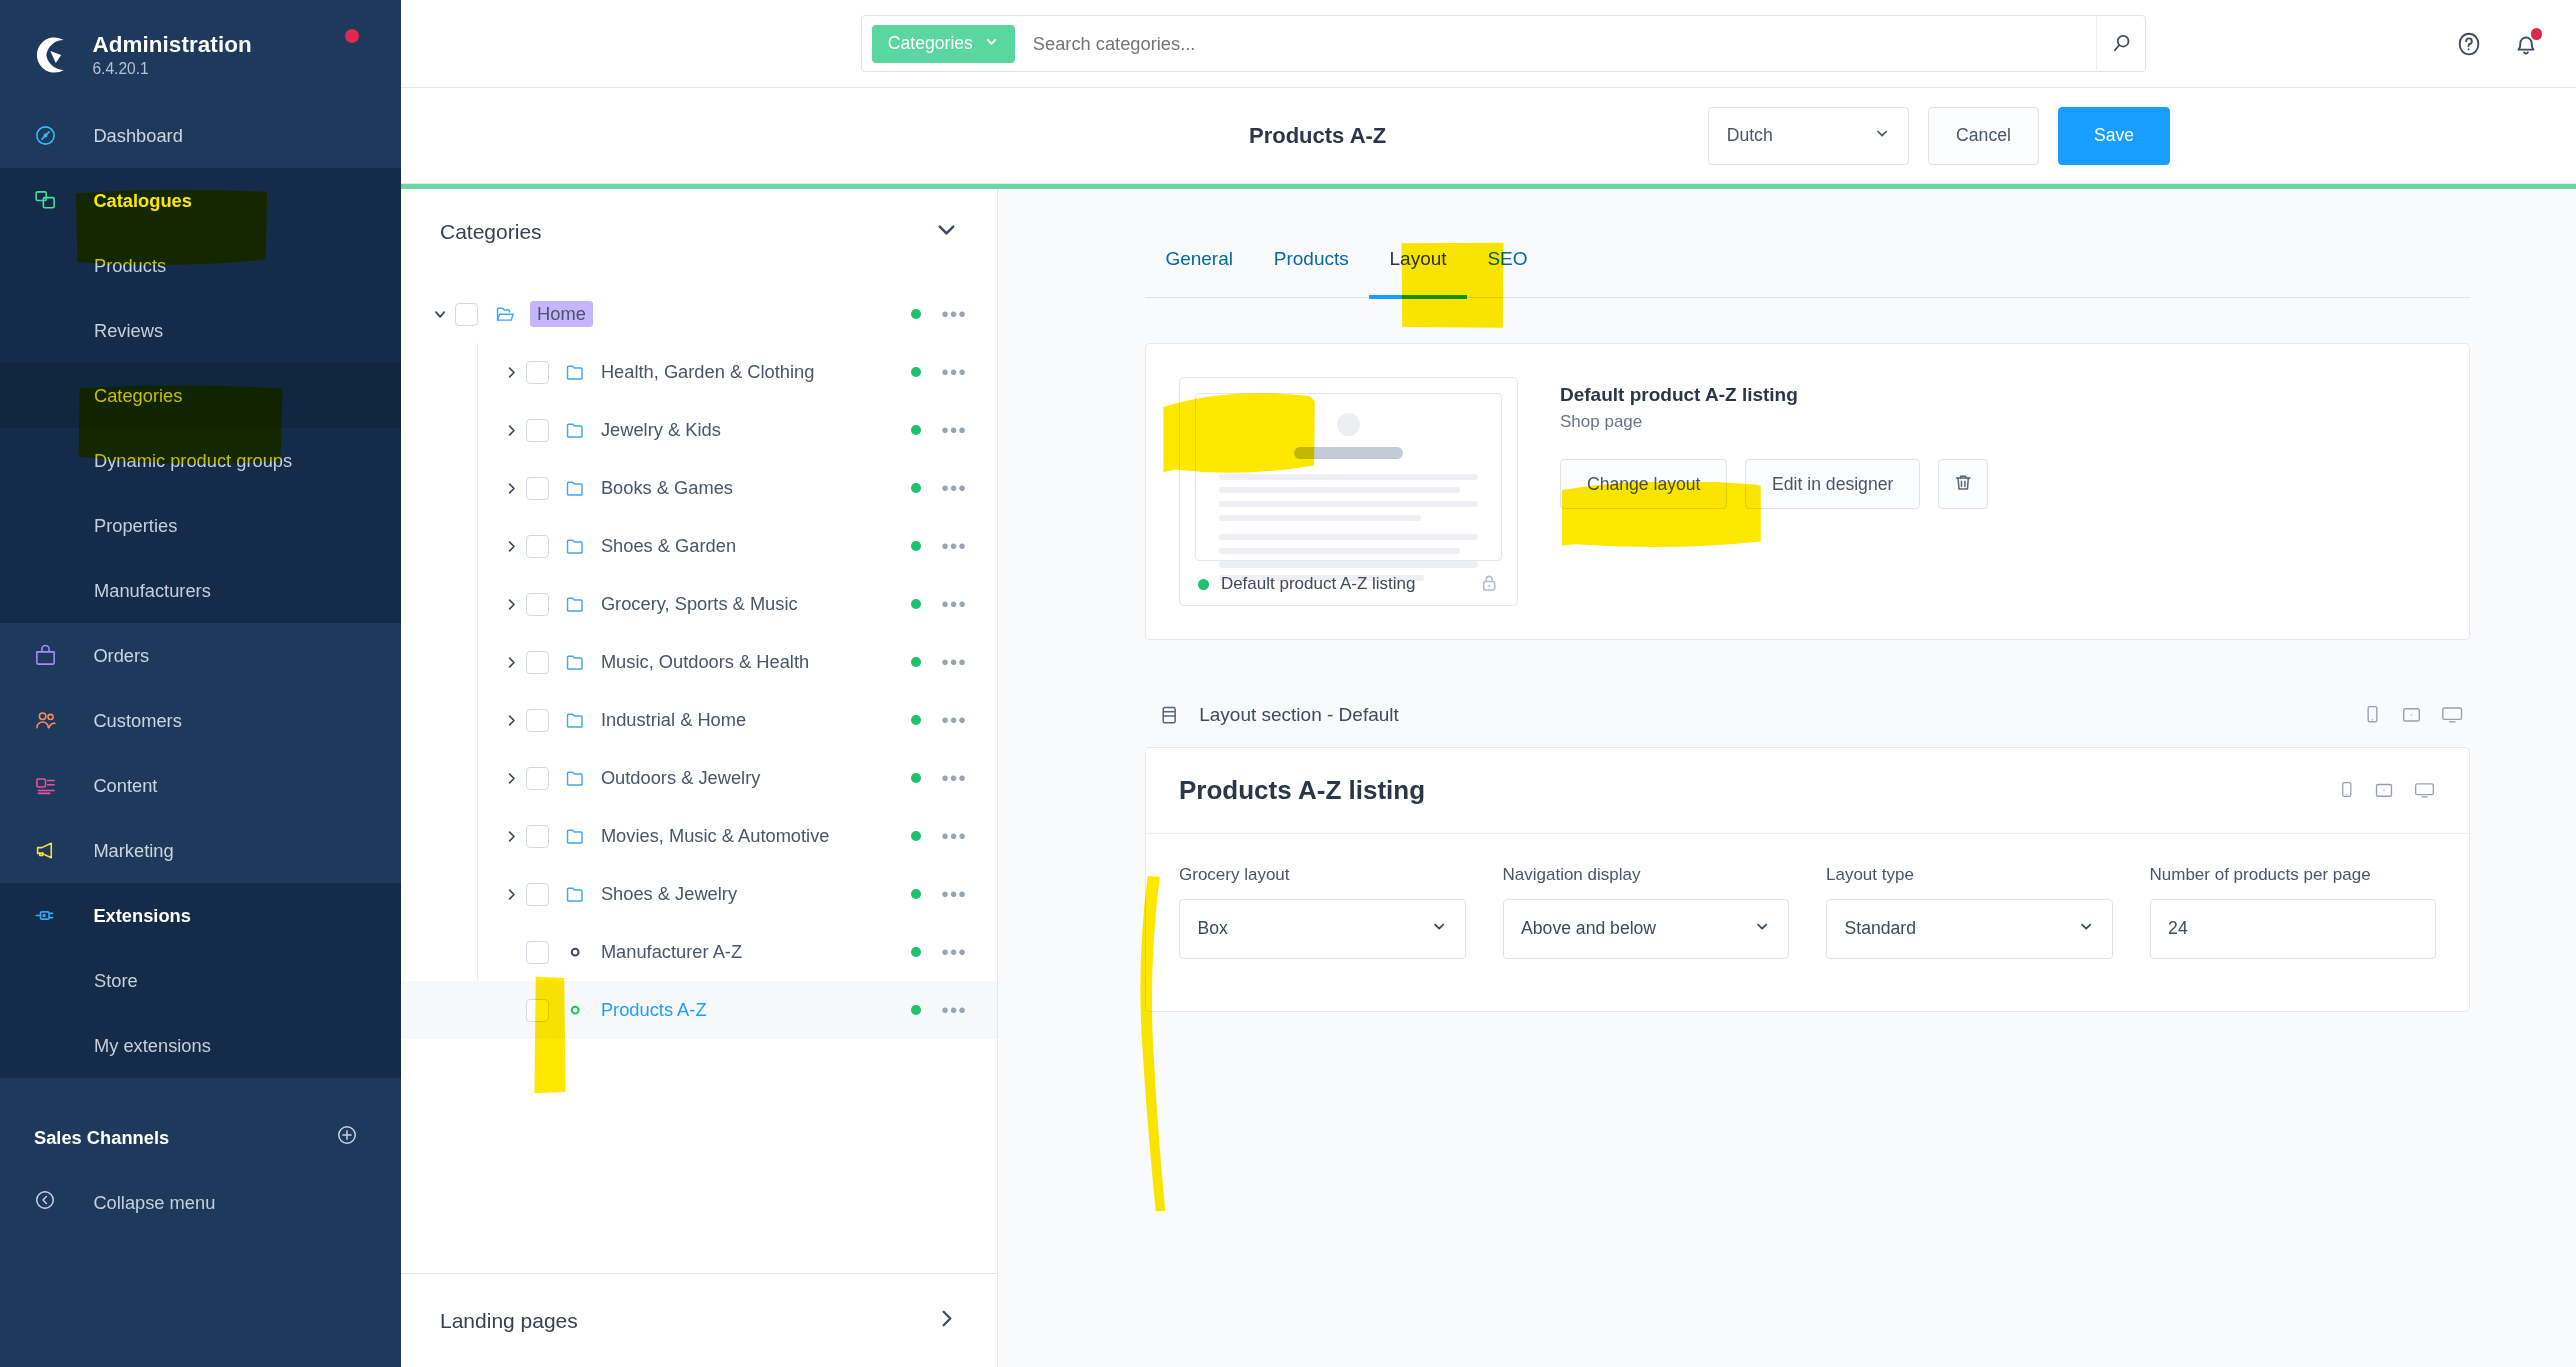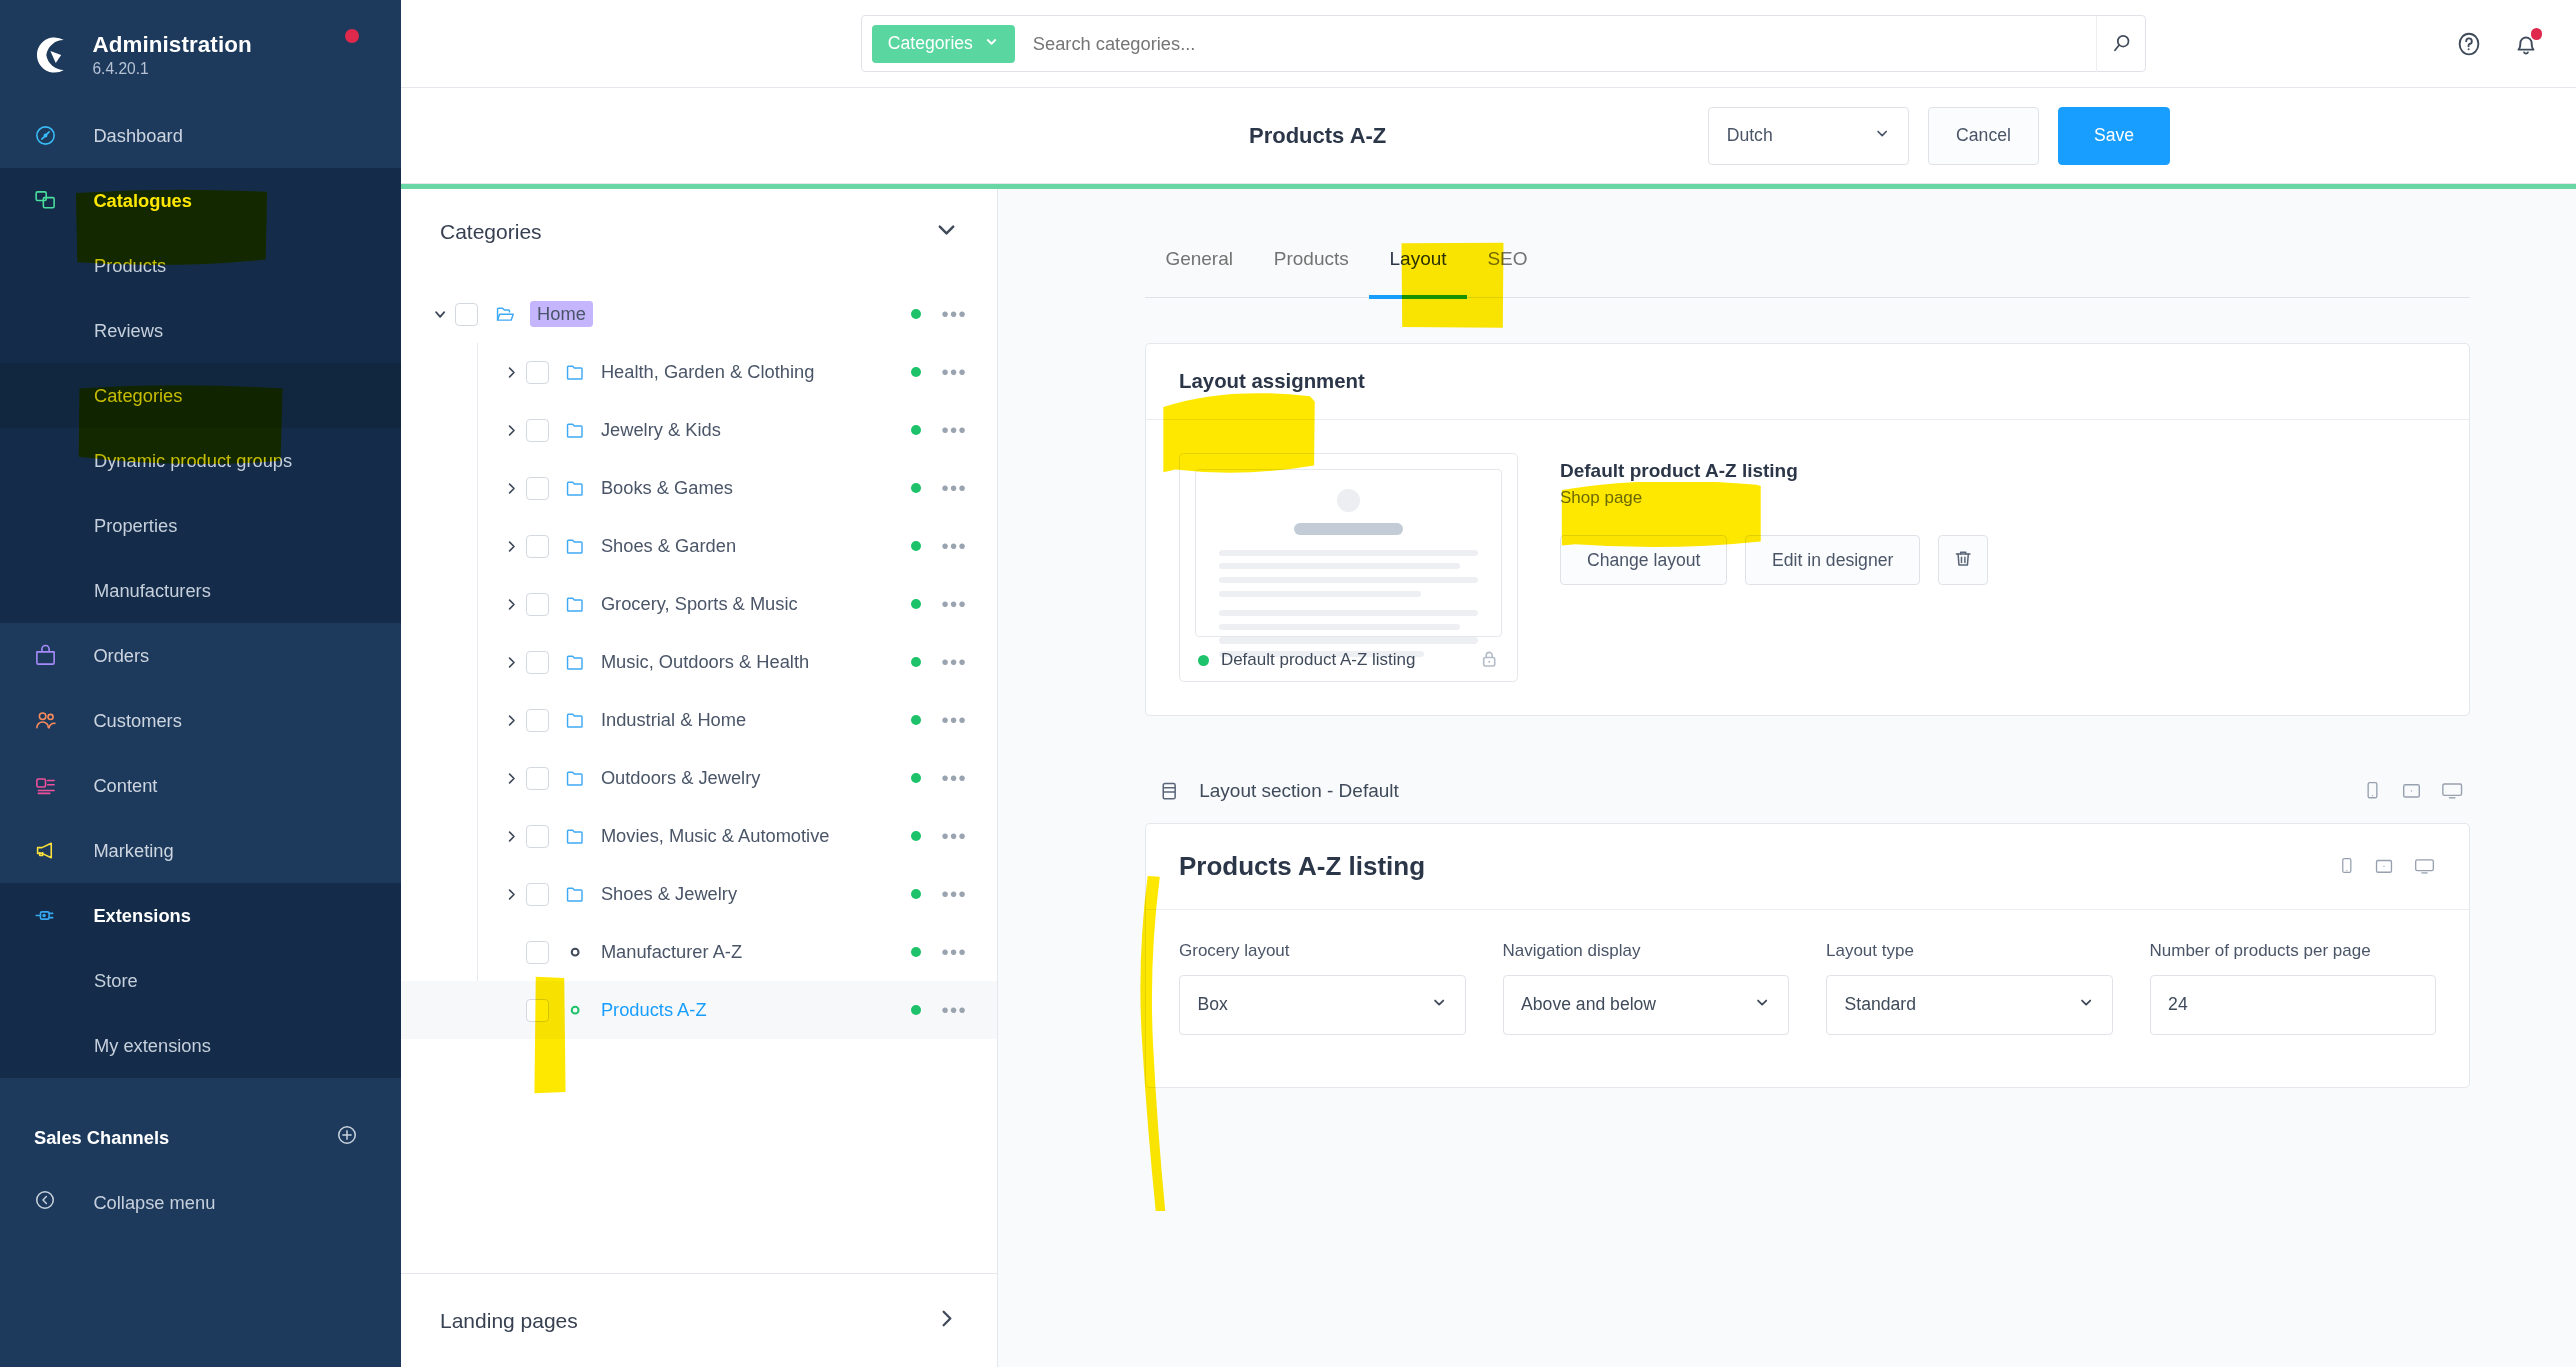--- a/index.html
+++ b/index.html
@@ -141,21 +141,21 @@
   .cat-spacer { flex: 1 1 auto; }
   .cat-foot {
     border-top: 0.7px solid #e4e7ec; height: 95px; display: flex; align-items: center;
     justify-content: space-between; padding: 0 39px; font-size: 21px; color: #374152;
     cursor: pointer;
   }
 
   
   .content { flex: 1 1 auto; min-width: 0; padding: 0 106px 0 147px; overflow: hidden; position: relative; }
   .tabs { display: flex; gap: 0; height: 76px; align-items: center; border-bottom: 1.4px solid #dfe3e8; margin-top: 33px; position: relative; }
-  .tab { font-size: 19px; color: #737373; padding: 0 20.4px; height: 76px; display: flex; align-items: center; cursor: pointer; position: relative; }
+  .tab { font-size: 19px; color: #0369a1; padding: 0 20.4px; height: 76px; display: flex; align-items: center; cursor: pointer; position: relative; }
   .tab.active { color: #2b3648; }
   .tab.active::after { content: ""; position: absolute; left: 0; right: 0; bottom: -1.4px; height: 3.4px; background: #189eff; }
 
   .card { background: #fff; border: 0.7px solid #e4e7ec; border-radius: 4.8px; margin-top: 45px; }
   .card-head { padding: 26px 33px; border-bottom: 0.7px solid #eaedf1; font-size: 20.4px; font-weight: bold; color: #2b3648; }
   .card-body { padding: 33px; display: flex; align-items: flex-start; gap: 42px; }
 
   .thumb-card { width: 339px; border: 0.7px solid #e4e7ec; border-radius: 4.8px; padding: 15px 15px 9.5px; }
   .thumb-inner { border: 0.7px solid #e4e7ec; border-radius: 4.1px; height: 168px; padding: 13.6px 23px 6.8px; background: #fff; }
   .thumb-circle { width: 23px; height: 23px; border-radius: 50%; background: #eceef2; margin: 5.4px auto 0; }
@@ -669,21 +669,20 @@
 
       <section class="content">
         <div class="tabs">
           <div class="tab">General</div>
           <div class="tab">Products</div>
           <div class="tab active">Layout</div>
           <div class="tab">SEO</div>
         </div>
 
         <div class="card">
-          <div class="card-head">Layout assignment</div>
           <div class="card-body">
             <div class="thumb-card">
               <div class="thumb-inner">
                 <div class="thumb-circle"></div>
                 <div class="thumb-bar"></div>
                 <div class="thumb-lines">
                   <div class="tl" style="width:100%"></div>
                   <div class="tl" style="width:93%"></div>
                   <div class="tl" style="width:100%"></div>
                   <div class="tl" style="width:78%"></div>

